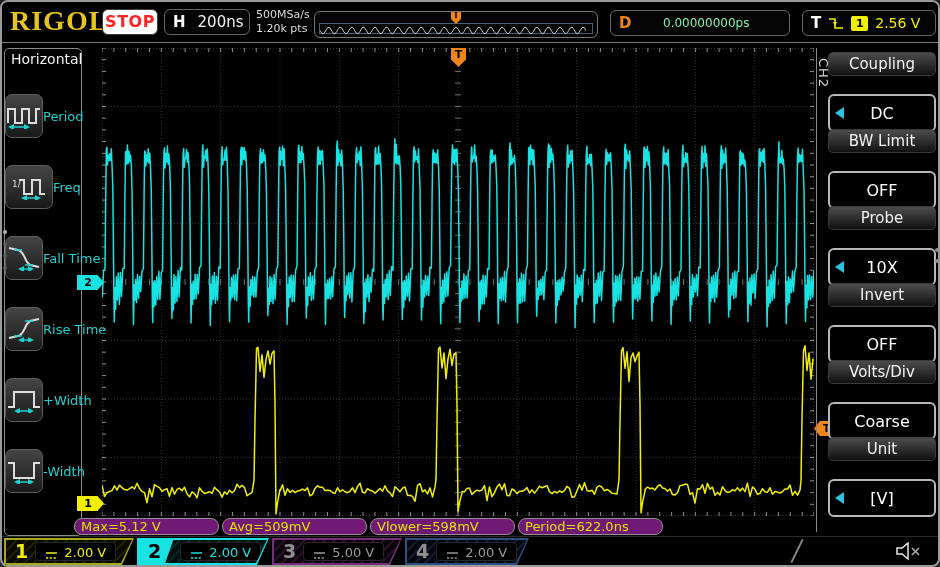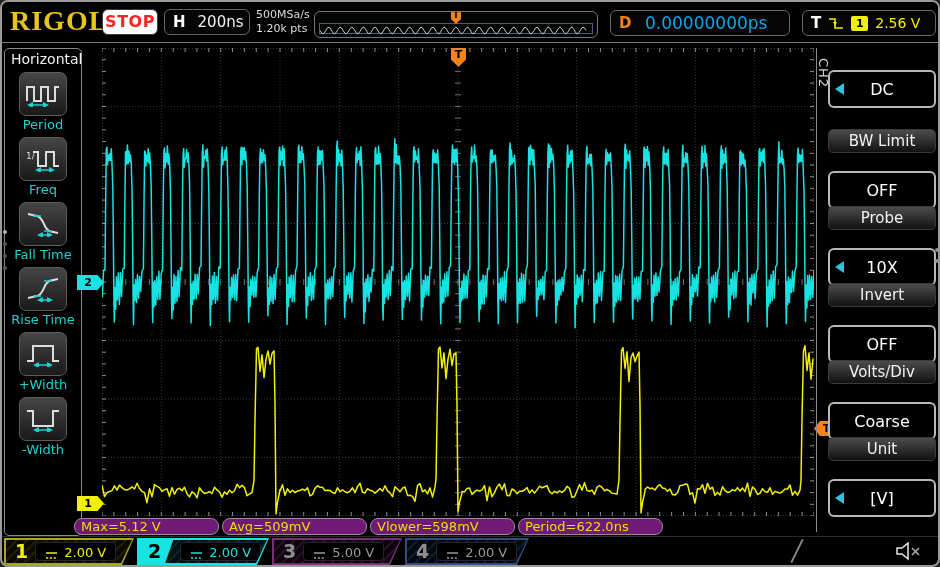--- a/index.html
+++ b/index.html
@@ -17,30 +17,30 @@
   .hbox { position:absolute; left:162px; top:7px; width:86px; height:26px; border:1px solid #666; border-radius:6px; background:#050505; display:flex; align-items:center; padding:0 8px; gap:12px; }
   .hbox .hl { font-weight:bold; font-size:15px; color:#fff; }
   .hbox .tb { font-size:15px; color:#f0f0f0; }
   .srate { position:absolute; left:254px; top:6px; font-size:11px; line-height:14px; color:#ddd; }
   .preview { position:absolute; left:312px; top:9px; width:284px; height:27px; border:1px solid #777; border-radius:6px; background:#040404; }
   .preview .inner { position:absolute; left:4px; right:4px; top:11px; bottom:3px; border:1px solid #44607c; }
   .preview svg { position:absolute; left:5px; top:13px; }
   .mini-t { position:absolute; left:calc(50% - 5px); top:0px; width:10px; height:12px; background:var(--trigger-orange); clip-path:polygon(0 0,100% 0,100% 58%,50% 100%,0 58%); color:#000; font-size:8px; font-weight:bold; text-align:center; line-height:8px; }
   .dbox { position:absolute; left:608px; top:8px; width:180px; height:26px; border:1px solid #666; border-radius:6px; background:#050505; display:flex; align-items:center; padding:0 8px; }
   .dbox .dl { font-weight:bold; font-size:15px; color:var(--trigger-orange); }
-  .dbox .dv { flex:1; text-align:center; font-size:17px; color:#0ea5e9; }
+  .dbox .dv { flex:1; text-align:center; font-size:12px; color:#86efac; }
   .tbox { position:absolute; left:800px; top:8px; width:134px; height:26px; border:1px solid #666; border-radius:6px; background:#050505; display:flex; align-items:center; gap:7px; padding:0 8px; }
   .tbox .tl { font-weight:bold; font-size:15px; color:#fff; }
   .badge1 { width:17px; height:15px; background:var(--ch1); color:#000; border-radius:2px; font-size:11px; font-weight:bold; text-align:center; line-height:15px; }
   .tlevel { color:var(--ch1); font-size:14px; }
 
   
   .left-menu { position:absolute; left:2px; top:46px; width:78px; height:488px; border:1px solid #8a8a8a; border-radius:5px; background:#000; }
   .lm-title { font-size:14px; color:#f0f0f0; padding:2px 0 0 6px; }
-  .lm-item { display:flex; flex-direction:column; align-items:center; margin-top:5px; }
+  .lm-item { display:flex; flex-direction:row; align-items:center; margin-top:27px; }
   .lm-btn { width:48px; height:44px; border:1px solid #5c5c5c; border-radius:7px; background:linear-gradient(#454545,#191919); display:flex; align-items:center; justify-content:center; }
   .lm-label { margin-top:1px; font-size:13px; color:var(--menu-cyan); white-space:nowrap; }
   .page-dots { position:absolute; left:1px; top:228px; display:flex; flex-direction:column; gap:8px; }
   .page-dots i { width:4px; height:4px; border-radius:50%; background:#5a5a5a; }
   .page-dots i:first-child { background:#b5b5b5; }
 
   
   .grid-area { position:absolute; left:100px; top:46px; width:712px; height:468px; }
   .grid-area svg { position:absolute; left:0; top:0; }
   .trig-top { position:absolute; left:449px; top:46px; width:15px; height:19px; background:var(--trigger-orange); clip-path:polygon(0 0,100% 0,100% 60%,50% 100%,0 60%); color:#000; font-weight:bold; font-size:11px; text-align:center; line-height:14px; }
@@ -541,20 +541,21 @@
   </div>
   <div class="trig-top">T</div>
   <div class="trig-right">T</div>
   <div class="ch-marker m2">2</div>
   <div class="ch-marker m1">1</div>
 
   <div class="ch2-rail"></div>
   <div class="ch2-label">CH2</div>
 
   <div class="rm-group" style="top:50px">
+    <div class="rm-title">Coupling</div>
     <div class="rm-value">
         <i class="rm-arrow"></i>
         <span>DC</span>
       </div>
   </div>
   <div class="rm-group" style="top:127px">
     <div class="rm-title">BW Limit</div>
     <div class="rm-value">
         <span>OFF</span>
       </div>

